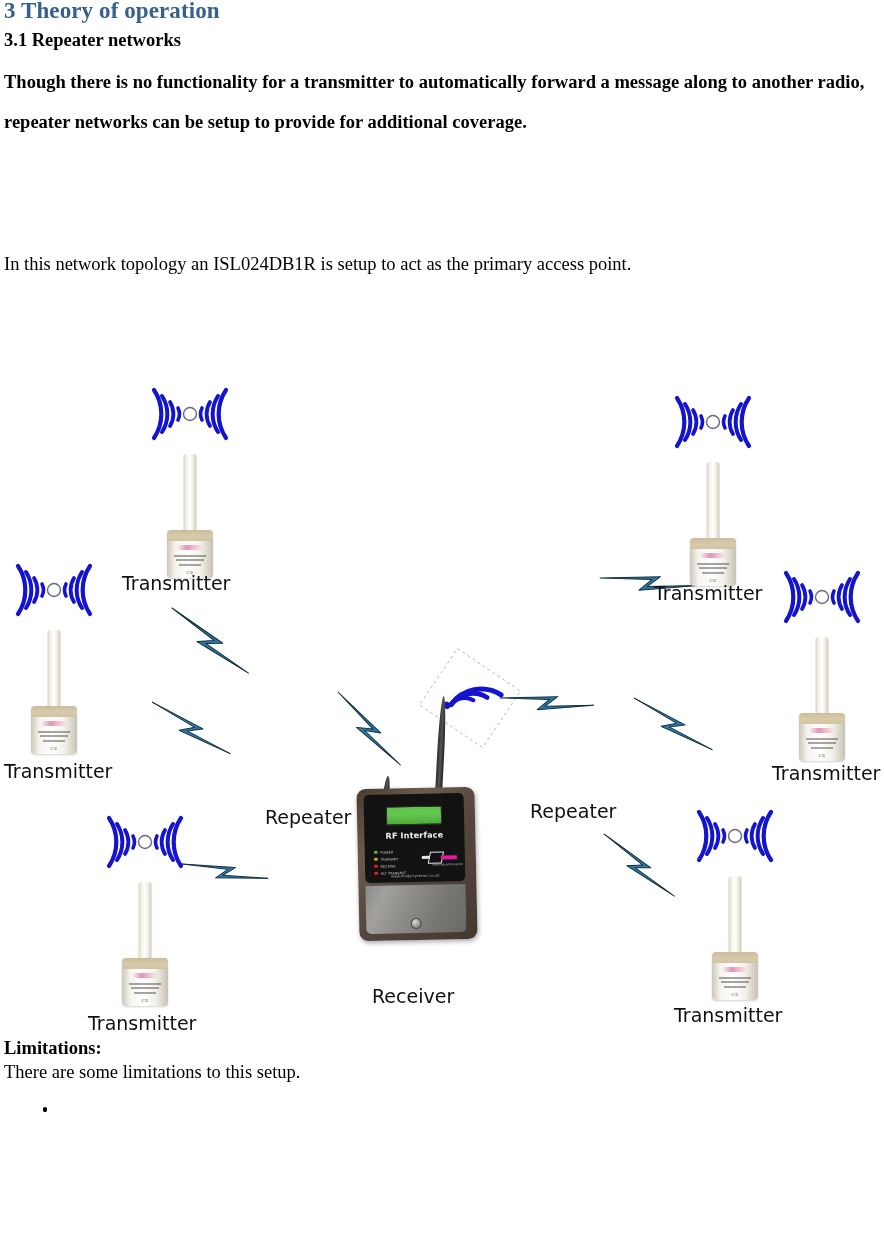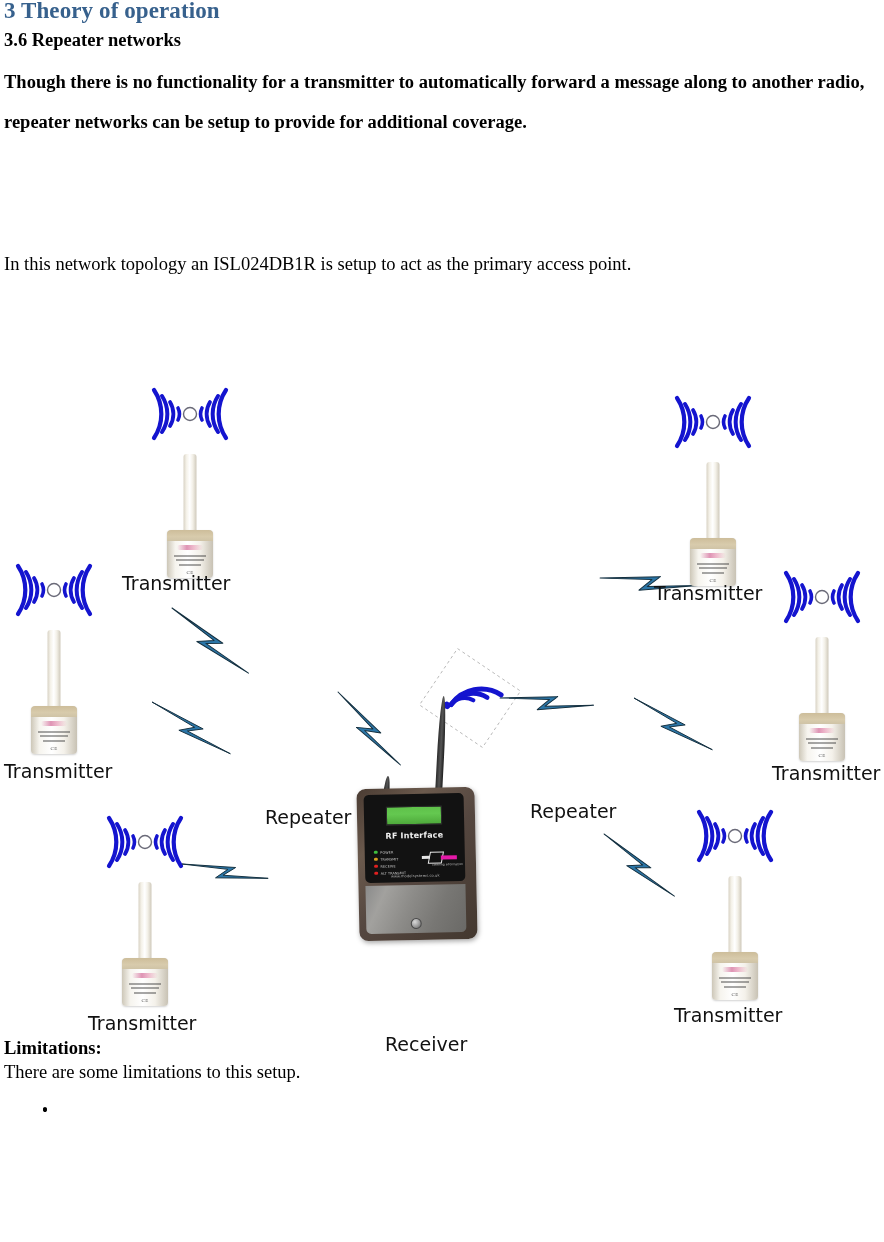--- a/index.html
+++ b/index.html
@@ -289,21 +289,21 @@
     background: linear-gradient(to right, #2a2a2a, #555, #1e1e1e);
     border-radius: 50% 50% 2px 2px;
   }
 </style>
 </head>
 <body>
 
 <div class="page">
 
   <div class="h1">3 Theory of operation</div>
-  <div class="h2">3.6 Repeater networks</div>
+  <div class="h2">3.1 Repeater networks</div>
 
   <div class="para p1">Though there is no functionality for a transmitter to automatically forward a message along to another radio, repeater networks can be setup to provide for additional coverage.</div>
   <div class="para p3">In this network topology an ISL024DB1R is setup to act as the primary access point.</div>
 
   <div class="diagram">
 
     <svg width="884" height="662" viewBox="0 0 884 662" style="position:absolute;left:0;top:0;">
       <defs>
 
         <g id="wavefan">
@@ -495,21 +495,21 @@
           </div>
 
           <div class="rx-url">www.modelsystems.co.uk</div>
         </div>
 
         <div class="rx-lower">
           <div class="rx-screw"></div>
         </div>
       </div>
     </div>
-    <div class="rx-label" style="left:385px; top:617px;margin-top:48px;">Receiver</div>
+    <div class="rx-label" style="left:372px; top:617px;">Receiver</div>
 
     <div class="rep-label" style="left:265px; top:438px;">Repeater</div>
     <div class="rep-label" style="left:530px; top:432px;">Repeater</div>
 
   </div>
 
   <div class="limit-head">Limitations:</div>
   <div class="limit-sub">There are some limitations to this setup.</div>
 
   <ul class="bullets">

